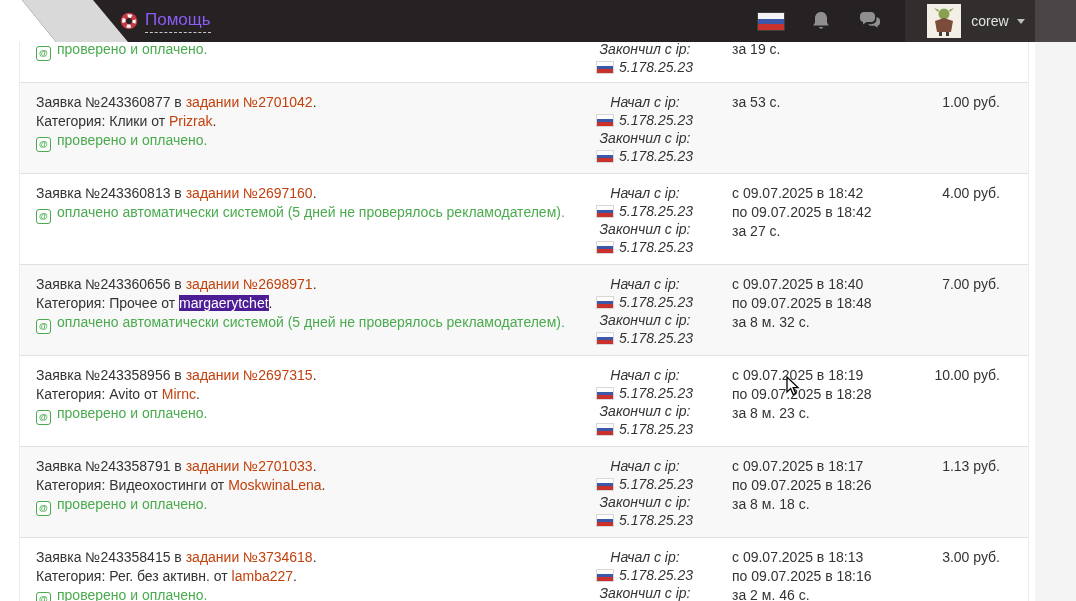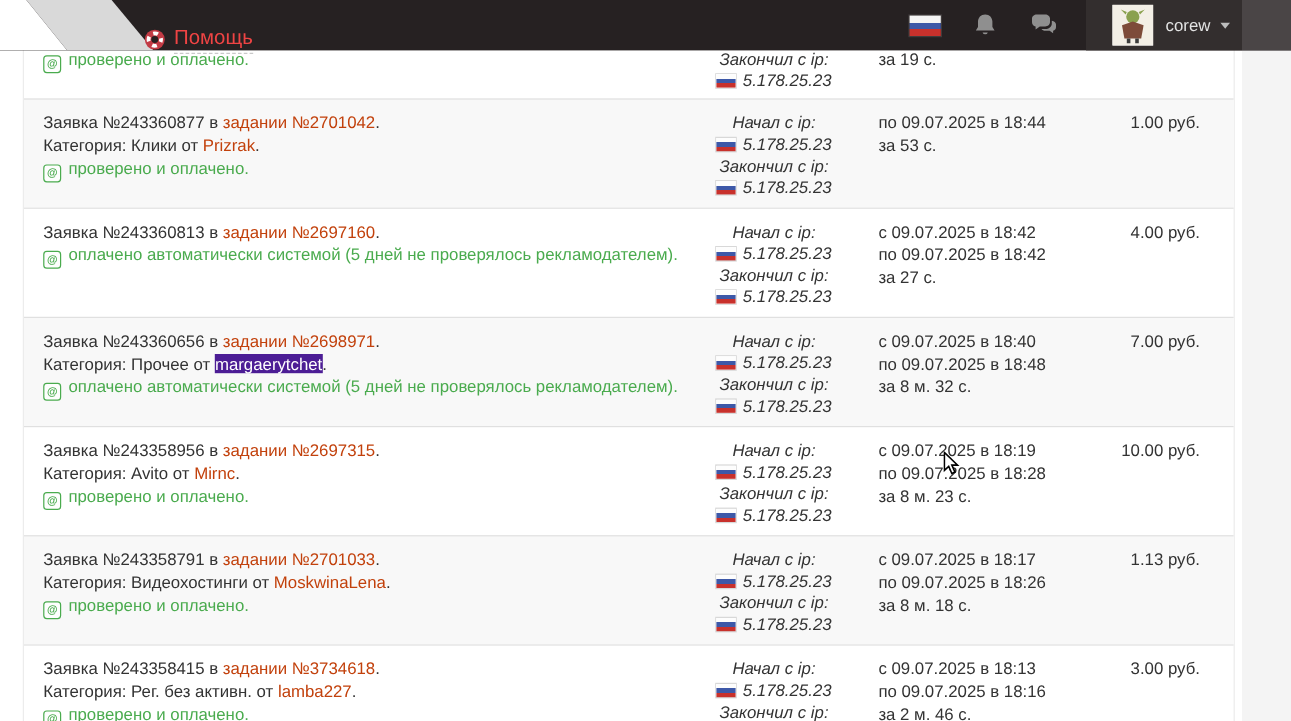--- a/index.html
+++ b/index.html
@@ -5,22 +5,22 @@
   html,body{margin:0;padding:0;}
   body{width:1076px;height:601px;overflow:hidden;position:relative;background:#fff;
        font-family:"Liberation Sans",sans-serif;font-size:14px;color:#333;}
 
   
   .topbar{position:absolute;left:0;top:0;width:1076px;height:42px;background:#262122;z-index:20;}
   .topbar .deco-white{position:absolute;left:0;top:0;width:200px;height:42px;background:#ffffff;
        clip-path:polygon(0 0,22px 0,56px 42px,0 42px);}
   .topbar .deco-gray{position:absolute;left:0;top:0;width:200px;height:42px;background:#d9d9d9;
        clip-path:polygon(22px 0,93px 0,128px 42px,56px 42px);}
-  .help-link{position:absolute;left:120px;top:12px;height:42px;display:flex;align-items:center;gap:7px;
-       color:#ef4444;cursor:pointer;text-decoration:none;}
+  .help-link{position:absolute;left:120px;top:0;height:42px;display:flex;align-items:center;gap:7px;
+       color:#8b5cf6;cursor:pointer;text-decoration:none;}
   .help-label{font-size:17px;border-bottom:1px dashed #c9c9c9;padding-bottom:2px;}
   .hdr-flag{position:absolute;left:758px;top:13px;width:26px;height:17px;cursor:pointer;
        background:linear-gradient(to bottom,#f5f5f5 0 34%,#3d58a8 34% 67%,#c8312c 67%);
        box-shadow:0 0 0 1px rgba(255,255,255,.12);}
   .hdr-ico{position:absolute;top:9px;width:26px;height:24px;cursor:pointer;}
   .hdr-bell{left:809px;}
   .hdr-chat{left:857px;}
   .user-menu{position:absolute;left:905px;top:0;width:130px;height:42px;background:#332e2e;
        display:flex;align-items:center;cursor:pointer;justify-content:center;}
   .avatar{width:34px;height:34px;margin-left:12px;background:#fff;flex:0 0 auto;}
@@ -84,21 +84,20 @@
       <div><span>Категория: Клики от </span><a class="lnk">Prizrak</a><span>.</span></div>
       <div class="status"><span class="pay-icon">@</span><span>проверено и оплачено.</span></div>
     </div>
     <div class="col ip">
       <div>Начал с ip:</div>
       <div><span class="flag"></span><span>5.178.25.23</span></div>
       <div>Закончил с ip:</div>
       <div><span class="flag"></span><span>5.178.25.23</span></div>
     </div>
     <div class="col time">
-      <div>по 09.07.2025 в 18:44</div>
       <div>за 53 с.</div>
     </div>
     <div class="col amount">1.00 руб.</div>
   </div>
 
   <div class="row">
     <div class="col info">
       <div><span>Заявка №243360813 в </span><a class="lnk">задании №2697160</a><span>.</span></div>
       <div class="status"><span class="pay-icon">@</span><span>оплачено автоматически системой (5 дней не проверялось рекламодателем).</span></div>
     </div>

